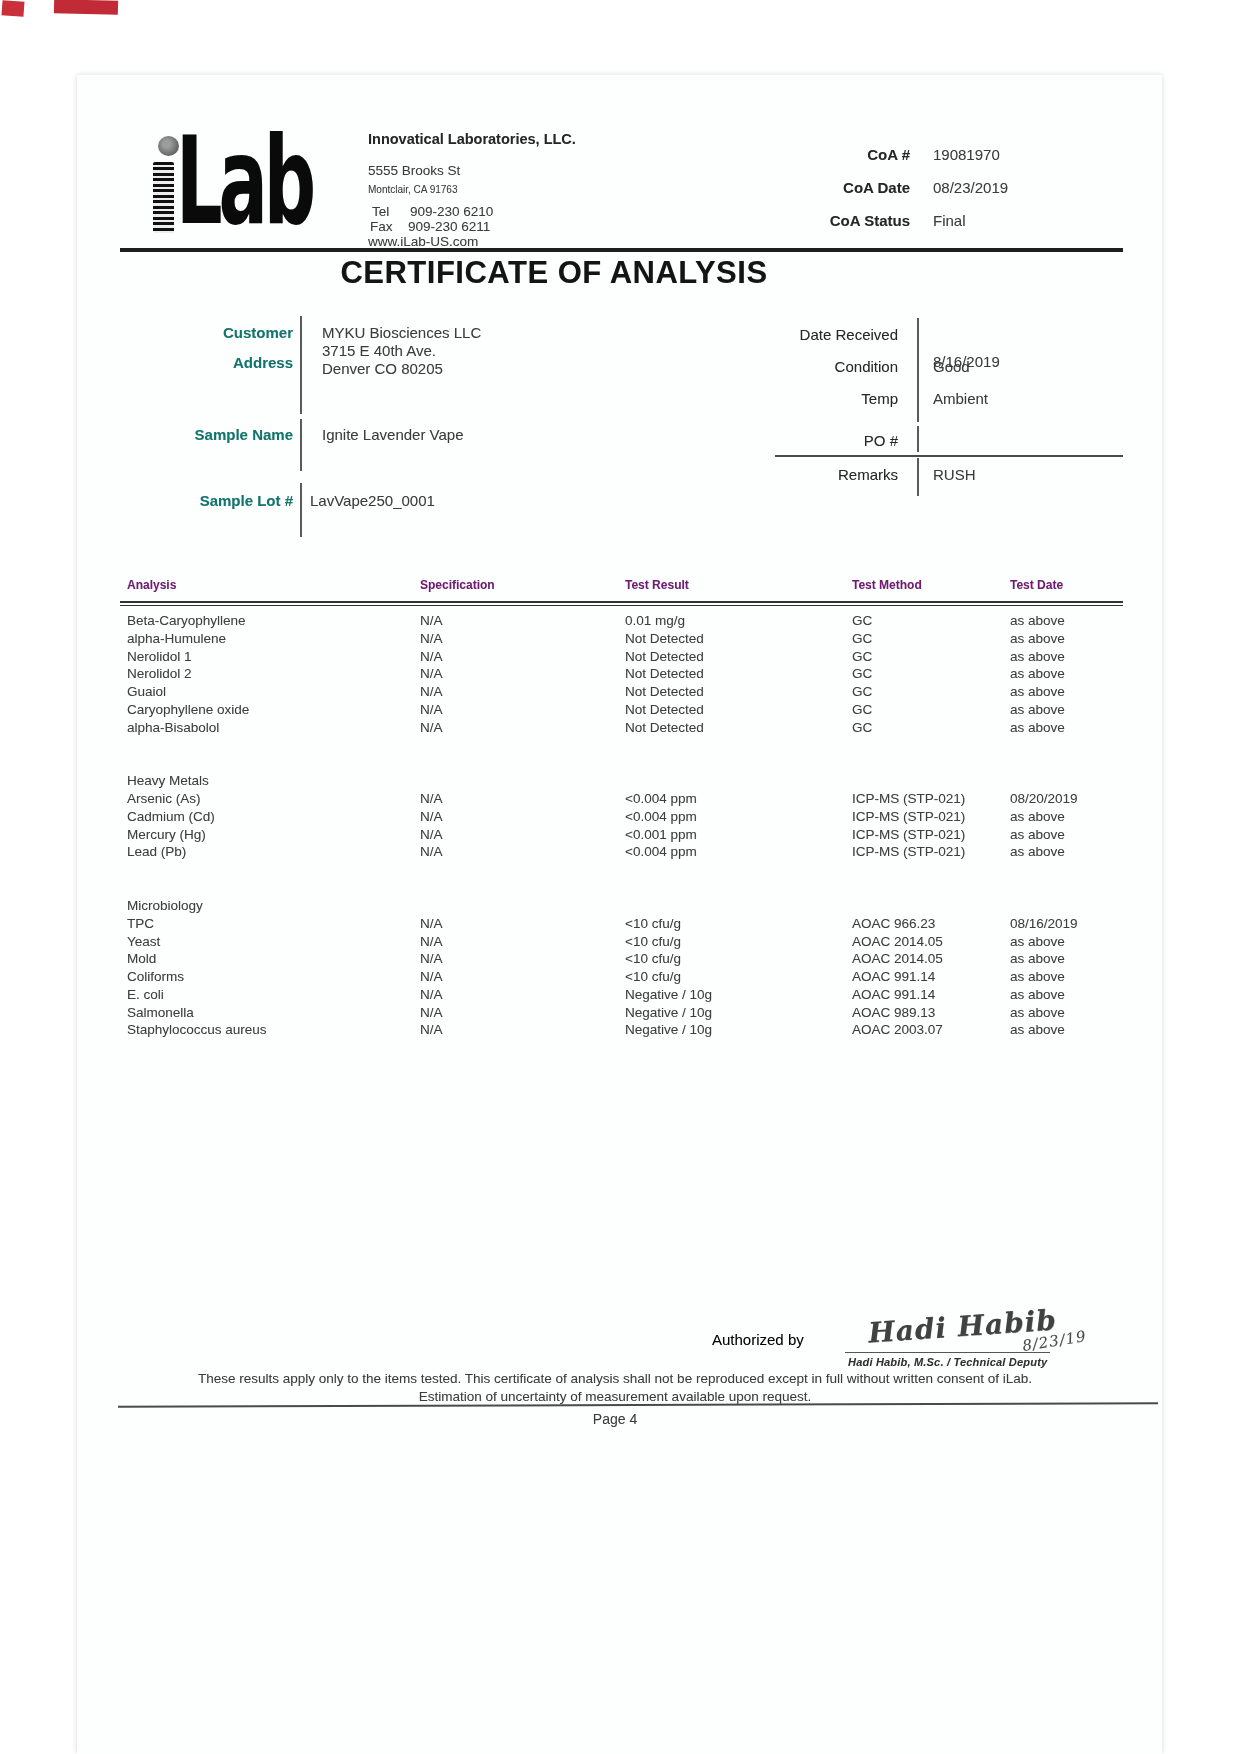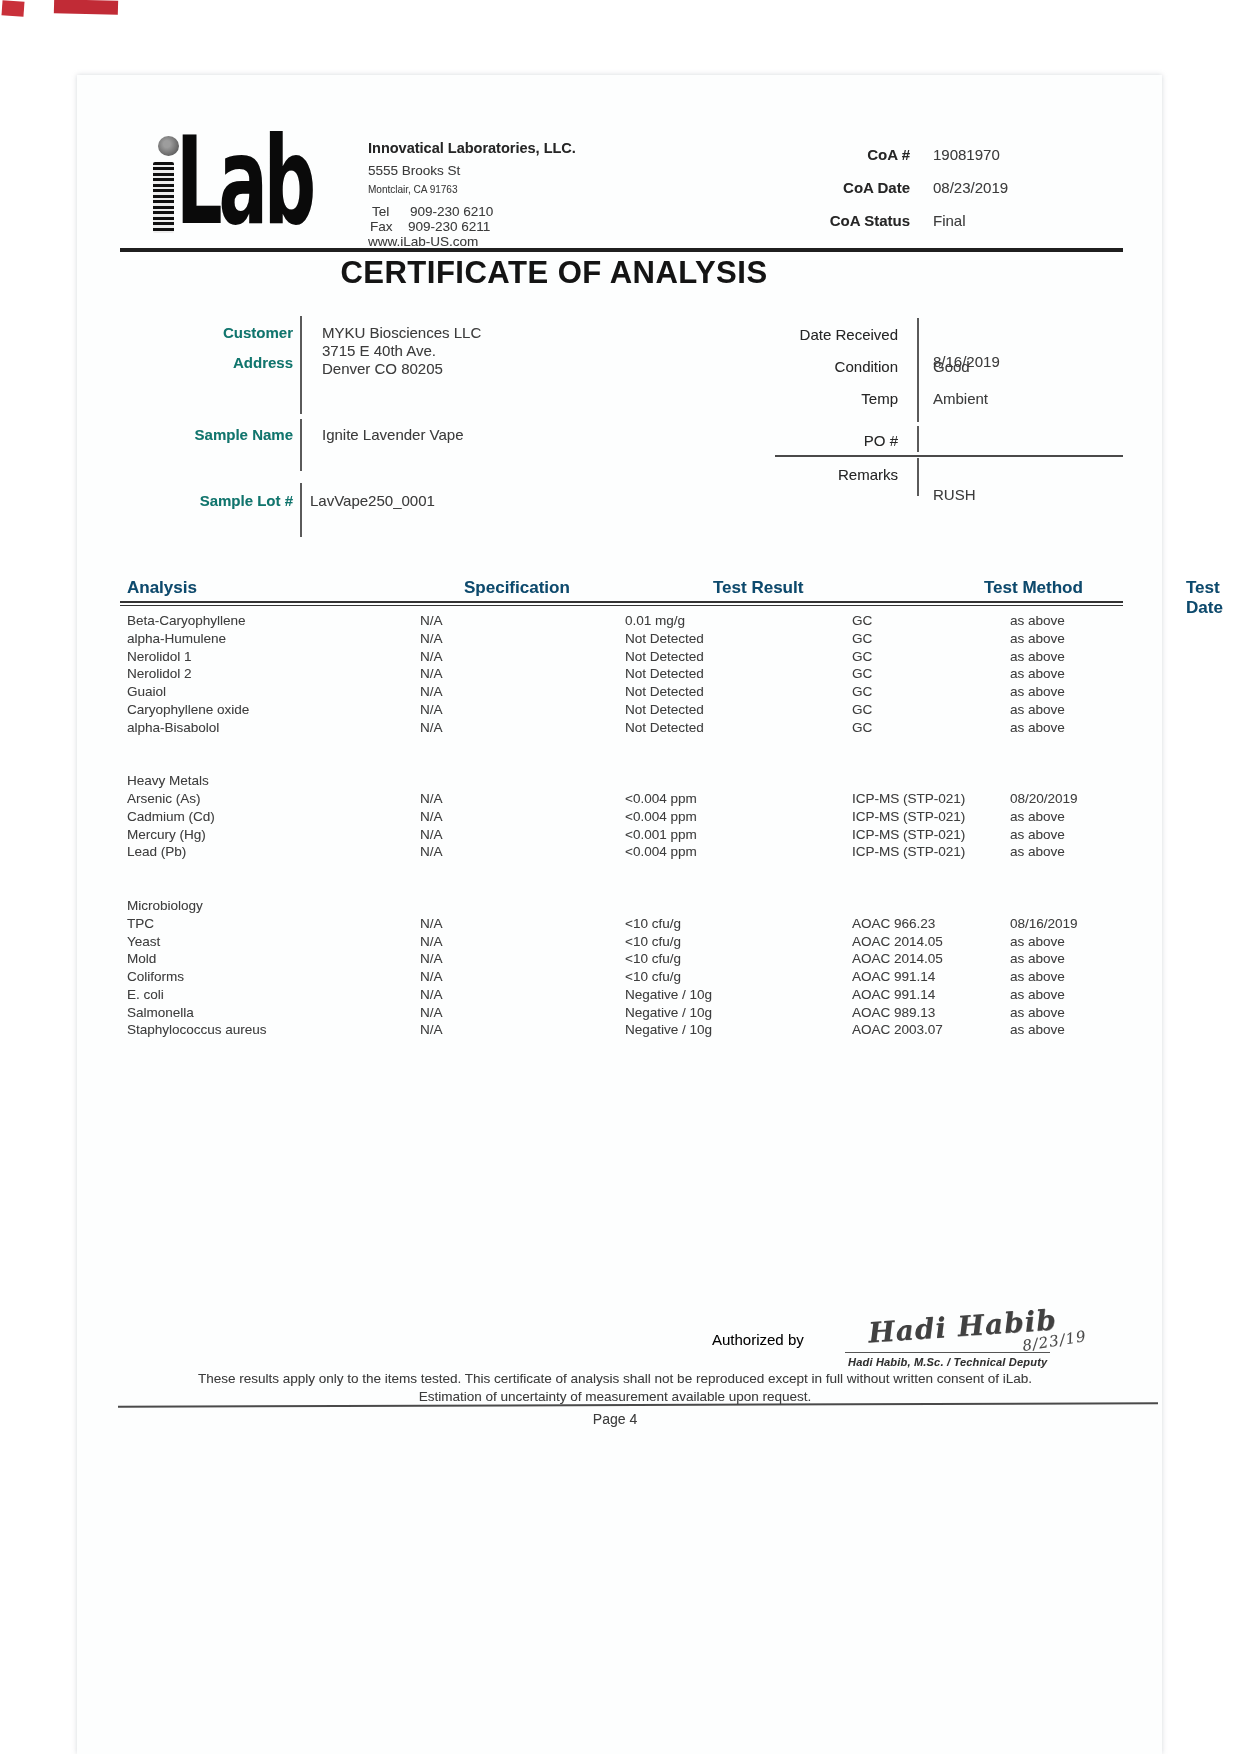--- a/index.html
+++ b/index.html
@@ -23,21 +23,21 @@
   
   #logo-dot { left:158px; top:136px; width:21px; height:20px; border-radius:50%;
     background:radial-gradient(circle at 42% 40%, #9d9d9d 20%, #5e5e5e 75%); }
   #logo-stripe { left:153px; top:162px; width:21px; height:71px; border-radius:2px;
     background:repeating-linear-gradient(180deg,#101010 0 3px,#ededed 3px 5.5px); }
   #logo-lab-text { left:176px; top:120px; font-size:122px; line-height:1; font-weight:800;
     letter-spacing:-7px; color:#0a0a0a; font-family:"DejaVu Sans", sans-serif;
     transform:scaleX(.60); transform-origin:0 0; }
 
   
-  #lab-name  { left:368px; top:140px; font-size:14.5px; }
+  #lab-name  { left:368px; top:131px; font-size:14.5px; }
   #lab-addr1 { left:368px; top:163px; font-size:13.5px; }
   #lab-addr2 { left:368px; top:184px; font-size:10px; }
   #lab-tel   { left:372px; top:204px; font-size:13.5px; }
   #lab-fax   { left:370px; top:219px; font-size:13.5px; }
   #lab-web   { left:368px; top:234px; font-size:13.5px; }
   .contact-label { display:inline-block; width:38px; }
 
   
   .coa-label { left:700px; width:210px; text-align:right; font-size:15px; font-weight:bold; color:#262626; }
   .coa-value { left:933px; font-size:15px; }
@@ -61,30 +61,30 @@
   #vl2 { left:300px; top:419px; height:52px; }
   #vl3 { left:300px; top:483px; height:54px; }
 
   
   .info-label-r { left:690px; width:208px; text-align:right; font-size:15px; font-weight:normal; color:#262626; }
   .info-value-r { left:933px; font-size:15px; }
   #dr-label { top:326px; }   #dr-value { top:326px;margin-top:27px; }
   #cond-label { top:358px; } #cond-value { top:358px; }
   #temp-label { top:390px; } #temp-value { top:390px; }
   #po-label { top:432px; }
-  #remarks-label { top:466px; } #remarks-value { top:486px;text-align:center; }
+  #remarks-label { top:466px; } #remarks-value { top:466px;text-align:center; }
   #vr1 { left:917px; top:318px; height:104px; }
   #vr2 { left:917px; top:426px; height:26px; }
   #vr3 { left:917px; top:458px; height:38px; }
   #remarks-rule { left:775px; top:455px; width:348px; height:1.5px; background:#4a4a4a; }
 
   
   #results-table { left:120px; top:578px; width:1003px; }
   .trow { display:grid; grid-template-columns:300px 205px 227px 158px 1fr; }
-  .thead-row { font-size:17px; font-weight:bold; color:#0c4a6e; height:22px;gap:44px; }
+  .thead-row { font-size:12px; font-weight:bold; color:#701a75; height:22px; }
   #table-rule { margin-top:1px; height:2px; border-top:2px solid #333; border-bottom:1px solid #333; }
   #results-rows { margin-top:6px; }
   #results-rows .trow { height:17.75px; line-height:17.75px; font-size:13.5px; color:#3e3e3e; }
   #results-rows .trow.group { margin-top:36px; }
   .c-analysis { padding-left:7px; }
 
   
   #auth-label { left:712px; top:1331px; font-size:15px; color:#000000; }
   #sig-line { left:845px; top:1310px; width:205px; height:42px; border-bottom:1.5px solid #555; }
   #sig-script { left:868px; top:1310px; font-family:"DejaVu Serif", serif; font-style:italic;

